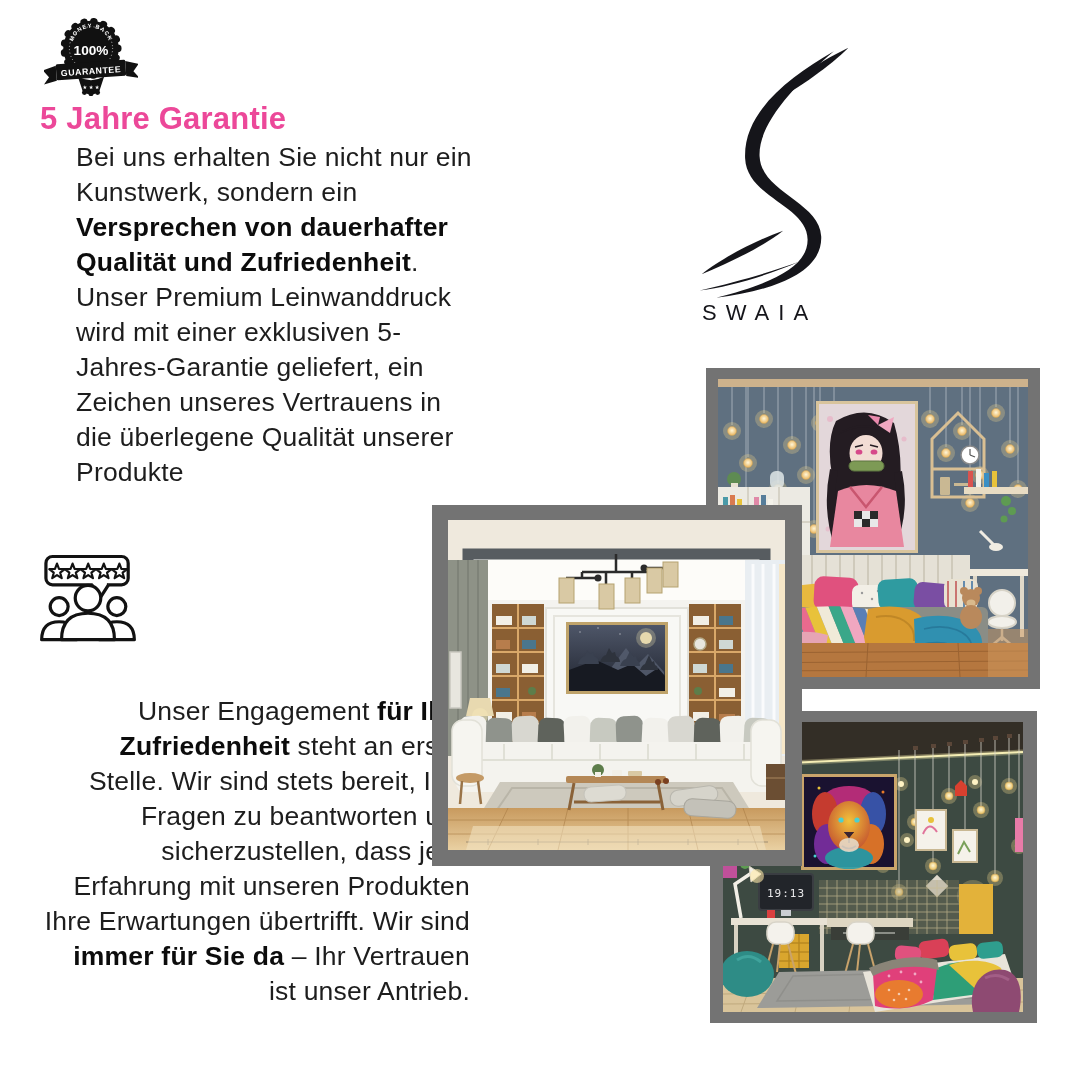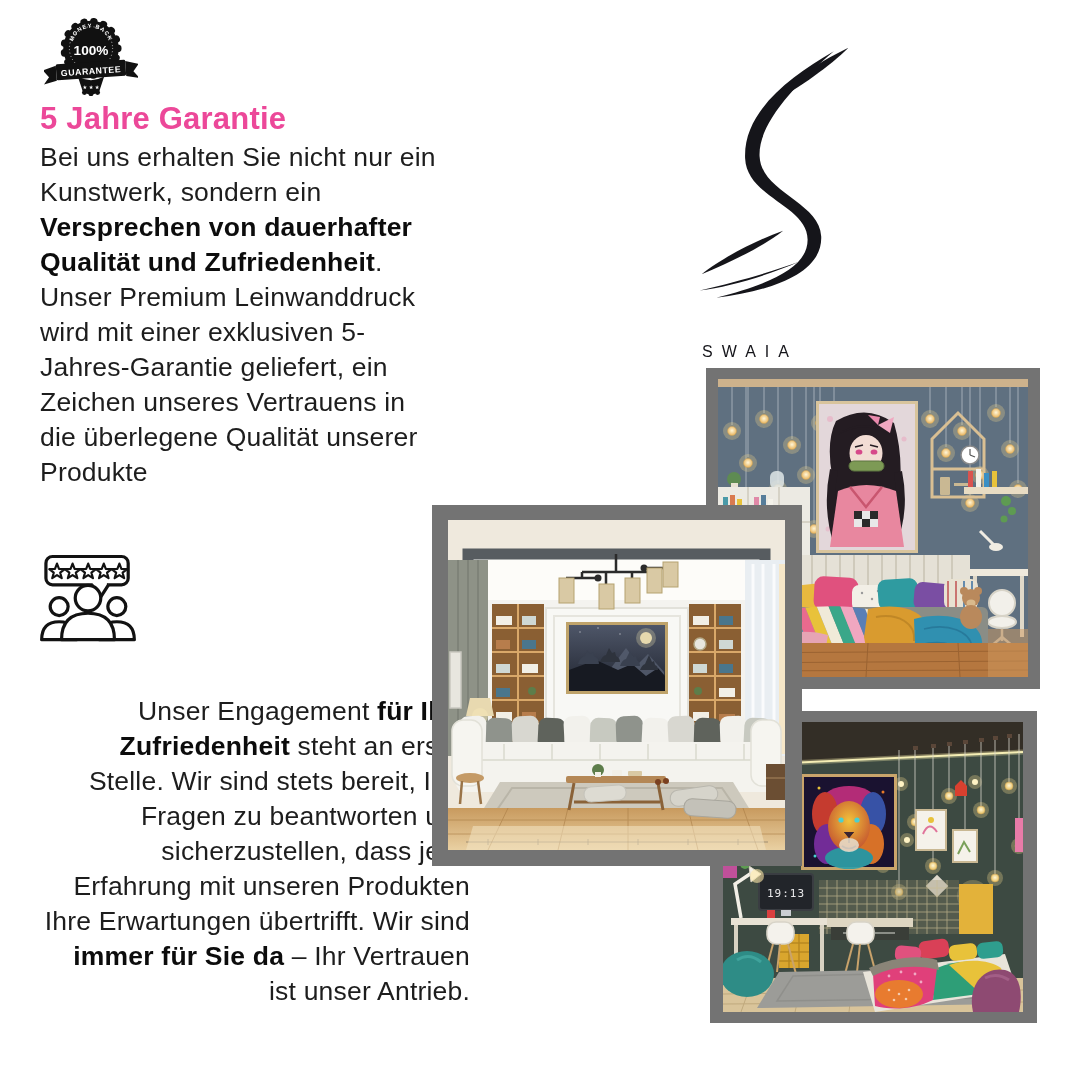--- a/index.html
+++ b/index.html
@@ -6,26 +6,26 @@
   .stage{position:relative;width:1080px;height:1080px;background:#fff;overflow:hidden;
          font-family:"Liberation Sans",sans-serif;color:#1d1d1d;}
   .abs{position:absolute;}
   .h{position:absolute;left:40px;font-weight:800;font-size:31px;letter-spacing:.2px;color:#ec4899;line-height:36px;}
   .p{position:absolute;left:40px;font-size:26.5px;line-height:35px;letter-spacing:.2px;color:#1d1d1d;}
   .p b{font-weight:700;color:#0c0c0c;}
   .card{position:absolute;background:#737373;}
   .photo{position:absolute;display:block;}
   #badge{left:44px;top:12px;width:94px;height:84px;}
   #h1{top:101px;}
-  #p1{top:140px;width:404px;}
+  #p1{top:140px;width:404px;margin-left:36px;}
   #ppl{left:36px;top:552px;width:104px;height:96px;}
   #h2{top:651px;}
   #p2{top:694px;width:430px;text-align:right;}
   #logo{left:698px;top:44px;width:154px;height:272px;}
-  #logo-text{left:702px;top:300px;font-size:16px;letter-spacing:9px;color:#15151a;font-weight:400;margin-top:43px;}
+  #logo-text{left:702px;top:300px;font-size:22px;letter-spacing:9px;color:#15151a;font-weight:400;}
   #card-kids{left:706px;top:368px;width:334px;height:321px;z-index:1;}
   #card-teen{left:710px;top:711px;width:327px;height:312px;z-index:1;}
   #card-living{left:432px;top:505px;width:370px;height:361px;z-index:3;}
 </style>
 </head>
 <body>
 
 <div class="stage">
 
   <svg id="badge" class="abs" viewBox="0 0 100 88">

